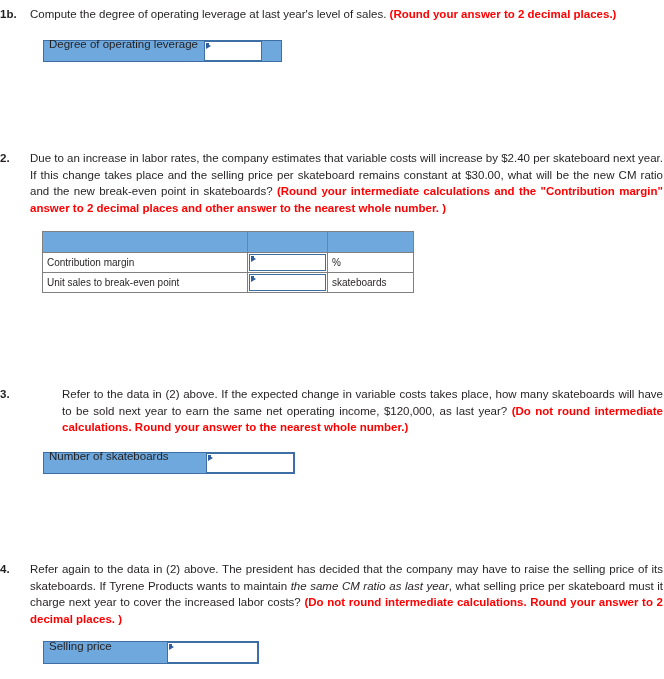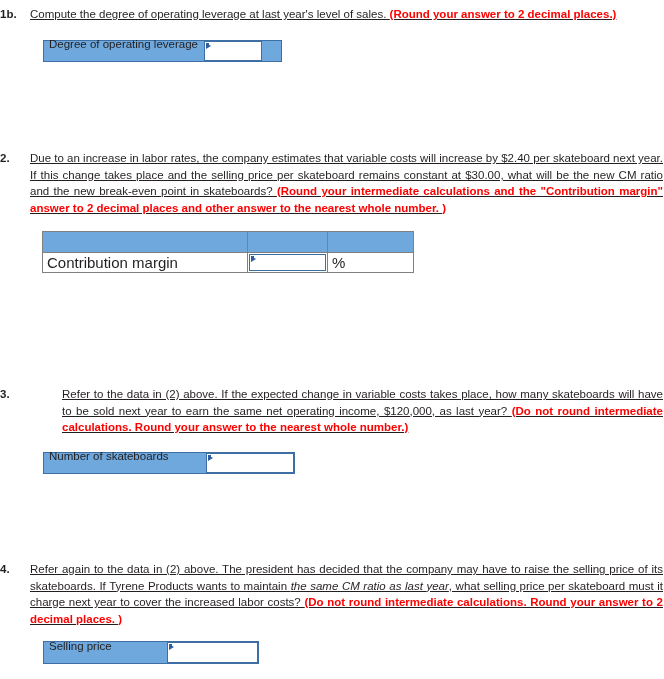--- a/index.html
+++ b/index.html
@@ -36,21 +36,20 @@
   .q-num.w1b { width: 25px; }
   .q-num.wnum { width: 25px; }
 
   .q-text {
     flex: 1 1 auto;
     font-size: 11.5px;
     line-height: 16.5px;
     text-align: justify;
     text-justify: inter-word;
     padding-right: 1px;
-    text-decoration: underline;
   }
   .q-text .red {
     color: #ff0000;
     font-weight: bold;
   }
   .q-text .ital {
     font-style: italic;
   }
 
   
@@ -102,21 +101,21 @@
 
   
   .ans-table {
     position: absolute;
     border-collapse: collapse;
     table-layout: fixed;
     background: #ffffff;
   }
   .ans-table td {
     border: 1px solid #808080;
-    font-size: 15px;
+    font-size: 10px;
     line-height: 1;
     padding: 0;
     height: 20px;
     box-sizing: border-box;
     vertical-align: middle;
   }
   .ans-table tr.hdr td {
     background: #6fa8dc;
     height: 21px;
   }
@@ -186,20 +185,29 @@
     </tr>
     <tr>
       <td class="lbl">Contribution margin</td>
       <td class="inp">
         <div class="cell-input">
           <span class="caret"></span>
         </div>
       </td>
       <td class="unit">%</td>
     </tr>
+    <tr>
+      <td class="lbl">Unit sales to break-even point</td>
+      <td class="inp">
+        <div class="cell-input">
+          <span class="caret"></span>
+        </div>
+      </td>
+      <td class="unit">skateboards</td>
+    </tr>
   </tbody>
 </table>
 
 <div class="question" style="top:386px;">
   <div class="q-inner">
     <div class="q-num wnum">3.</div>
     <div class="q-text" style="width:632px;margin-left:32px;">
       <span>Refer to the data in (2) above. If the expected change in variable costs takes place, how many skateboards will have to be sold next year to earn the same net operating income, $120,000, as last year? </span><span class="red">(Do not round intermediate calculations. Round your answer to the nearest whole number.)</span>
     </div>
   </div>

